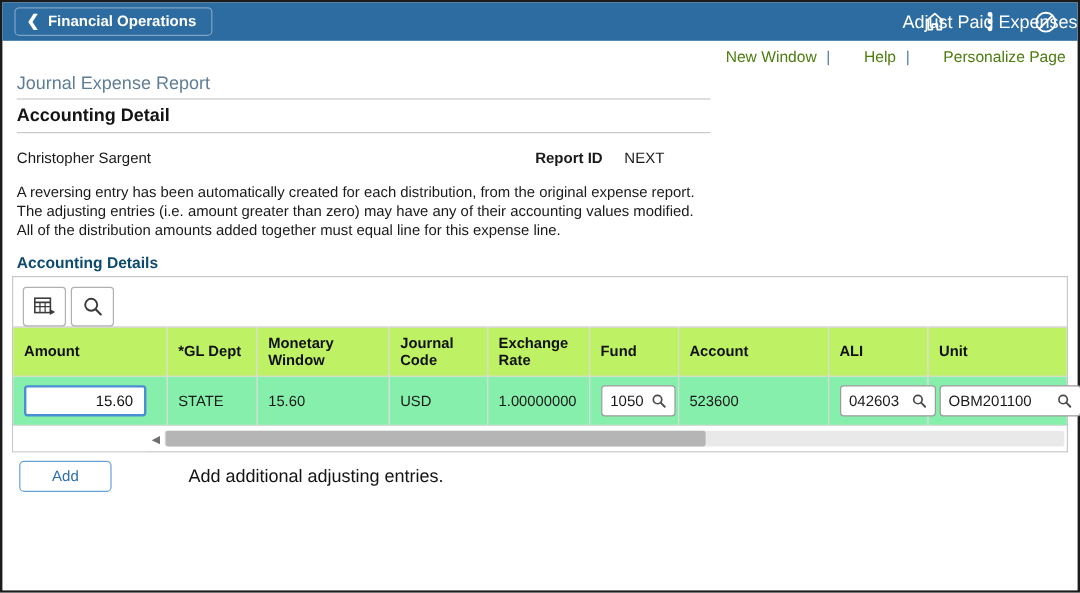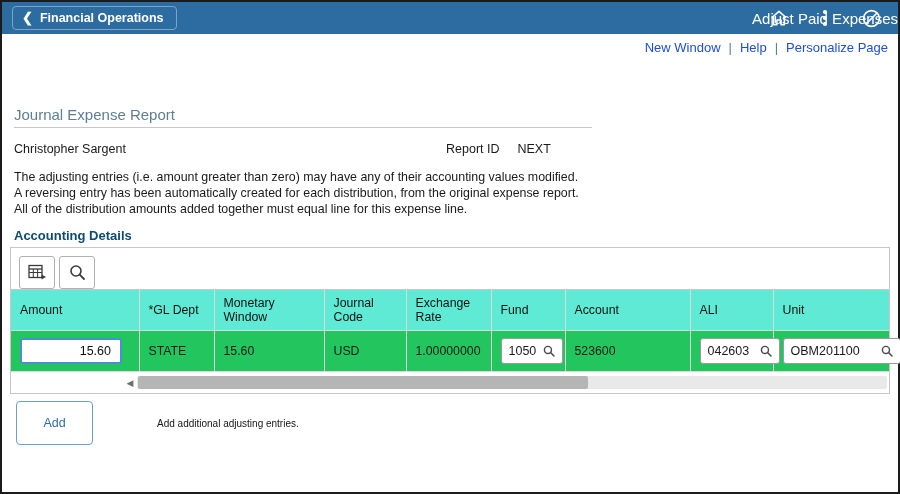--- a/index.html
+++ b/index.html
@@ -38,38 +38,38 @@
   .banner-icons { margin-left:auto; display:flex; align-items:center; gap:24px; z-index:2; padding-right:6px;}
   .banner-icon { width:22px; height:22px; display:flex; align-items:center; justify-content:center; cursor:pointer; }
   .kebab { display:flex; flex-direction:column; gap:2.5px; }
   .kebab i { width:3.5px; height:3.5px; border-radius:50%; background:#fff; }
 
   
   .links-row {
     display:flex; justify-content:flex-end; align-items:center;
     gap:8px; padding:6px 10px 4px 0; font-size:13px;
   }
-  .links-row a { color:#1d4ed8; text-decoration:none; cursor:pointer; }
+  .links-row a { color:#4d7c0f; text-decoration:none; cursor:pointer;margin-left:20px; }
   .links-row .sep { color:#4d7fab; }
 
   
-  .content { padding:0 12px;margin-top:45px; }
+  .content { padding:0 12px; }
   .page-subtitle {
     color:#5f7d95; font-size:15px; font-weight:normal;
     padding:2px 0 4px 0; border-bottom:1px solid #c9c9c9;
     width:578px;
   }
   .page-title {
     color:#141414; font-size:15px; font-weight:bold;
     padding:5px 0 5px 0; border-bottom:1px solid #c9c9c9;
     width:578px;
   }
   .name-row { position:relative; margin-top:14px; font-size:12.5px; height:16px; }
   .report-id-group { position:absolute; left:432px; top:0; display:flex; gap:18px; }
-  .report-id-label { font-weight:normal; }
+  .report-id-label { font-weight:bold; }
   .desc { margin-top:11px; font-size:12.4px; line-height:16px; color:#1a1a1a; }
   .section-title { margin-top:11px; color:#0c4a6e; font-size:13px; font-weight:bold; }
 
   
   .grid-box {
     margin:4px 8px 0 8px;
     border:1px solid #c8c8c8;
     background:#fff;
   }
   .grid-toolbar { padding:8px 8px 0 8px; display:flex; gap:4px; }
@@ -86,24 +86,24 @@
   }
   .show-cols { margin:0 0 6px 10px; cursor:pointer; display:flex; align-items:center; }
 
   table.grid { width:100%; border-collapse:collapse; table-layout:fixed; border-top:1px solid #c9c9c9; }
   table.grid th, table.grid td {
     border-right:1px solid #dadada; border-bottom:1px solid #dadada;
     font-size:12.3px; padding:6px 9px; vertical-align:middle; text-align:left;
   }
   table.grid th:last-child, table.grid td:last-child { border-right:none; }
   table.grid th {
-    font-weight:normal; background:#5eead4; height:27px; line-height:14px; color:#111;
+    font-weight:bold; background:#bef264; height:27px; line-height:14px; color:#111;
   }
   tr.row-a td { background:#ffffff; height:38px; }
-  tr.row-b td { background:#22c55e; height:41px; }
+  tr.row-b td { background:#86efac; height:41px; }
   td.num, th.num-hd { text-align:right; }
   td.num { padding-right:11px; }
 
   .amount-input {
     width:102px; height:26px; border:2px solid #4a8fd3; border-radius:3px;
     font-family:"Liberation Sans", sans-serif; font-size:12.5px;
     text-align:right; padding:0 9px 0 4px; color:#111; background:#fff; outline:none;
   }
   .lookup {
     display:inline-flex; align-items:center; justify-content:space-between;
@@ -118,24 +118,24 @@
 
   .scrollbar-row { display:flex; align-items:center; height:21px; padding-right:2px; }
   .sb-spacer { width:112px; height:100%; background:#fff; flex:none; }
   .sb-arrow { flex:none; width:14px; display:flex; align-items:center; justify-content:center; color:#6e6e6e; font-size:9px; cursor:pointer; }
   .sb-track { flex:1; height:13px; background:#e9e9e9; border-radius:2px; position:relative; }
   .sb-thumb { position:absolute; left:1px; top:0; height:13px; width:60%; background:#b5b5b5; border-radius:2px; cursor:grab; }
 
   
   .add-row { display:flex; align-items:center; margin:7px 0 0 14px; }
   .btn-add {
-    width:77px; height:44px; background:#fff; border:1px solid #69a1d4; border-radius:4px;
+    width:77px; height:26px; background:#fff; border:1px solid #69a1d4; border-radius:4px;
     color:#2b6fad; font-size:12.5px; font-family:"Liberation Sans", sans-serif; cursor:pointer;
   }
-  .add-caption { margin-left:64px; font-size:10px; color:#141414; }
+  .add-caption { margin-left:64px; font-size:15px; color:#141414; }
 </style>
 </head>
 <body>
 
 <div class="window">
 
   <div class="banner">
     <div class="back-btn">
       <span class="back-chevron">❮</span>
       <span>Financial Operations</span>
@@ -165,32 +165,33 @@
   <div class="links-row">
     <a>New Window</a>
     <span class="sep">|</span>
     <a>Help</a>
     <span class="sep">|</span>
     <a>Personalize Page</a>
   </div>
 
   <div class="content">
     <div class="page-subtitle">Journal Expense Report</div>
+    <div class="page-title">Accounting Detail</div>
 
     <div class="name-row">
       <span>Christopher Sargent</span>
       <span class="report-id-group">
         <span class="report-id-label">Report ID</span>
         <span>NEXT</span>
       </span>
     </div>
 
     <div class="desc">
+      <div>A reversing entry has been automatically created for each distribution, from the original expense report.</div>
       <div>The adjusting entries (i.e. amount greater than zero) may have any of their accounting values modified.</div>
-      <div>A reversing entry has been automatically created for each distribution, from the original expense report.</div>
       <div>All of the distribution amounts added together must equal line for this expense line.</div>
     </div>
 
     <div class="section-title">Accounting Details</div>
   </div>
 
   <div class="grid-box">
     <div class="grid-toolbar">
       <div class="tool-btn">
         <svg width="19" height="17" viewBox="0 0 19 17">

